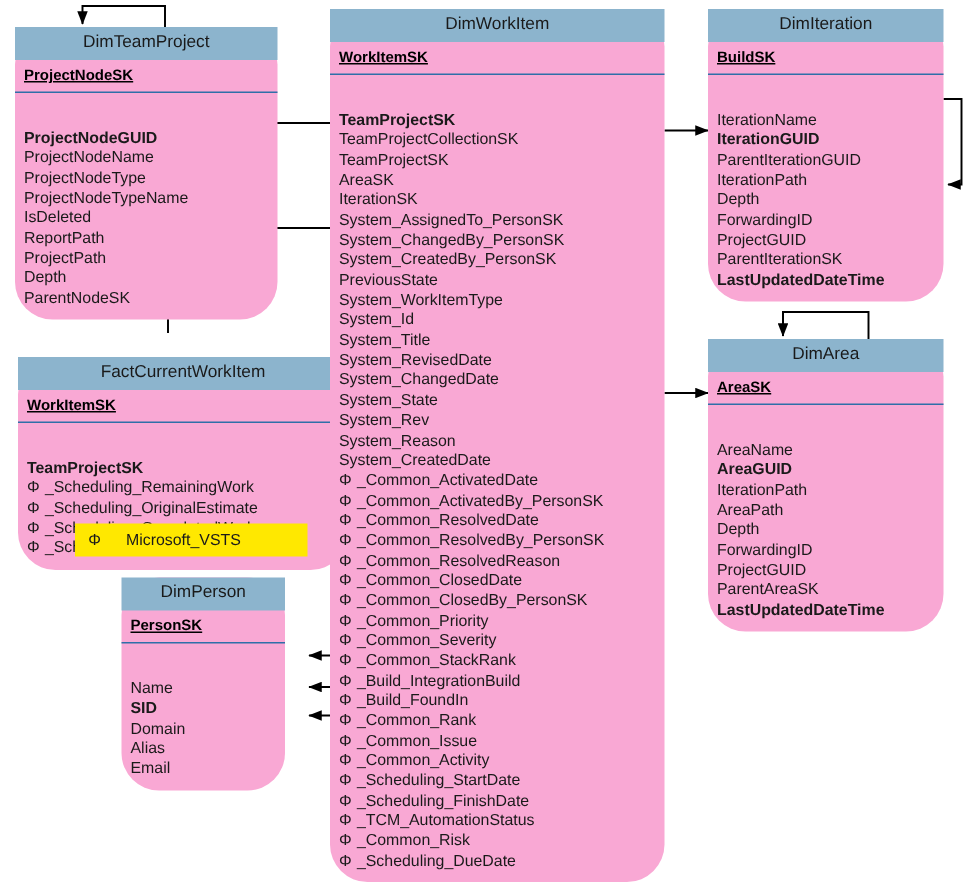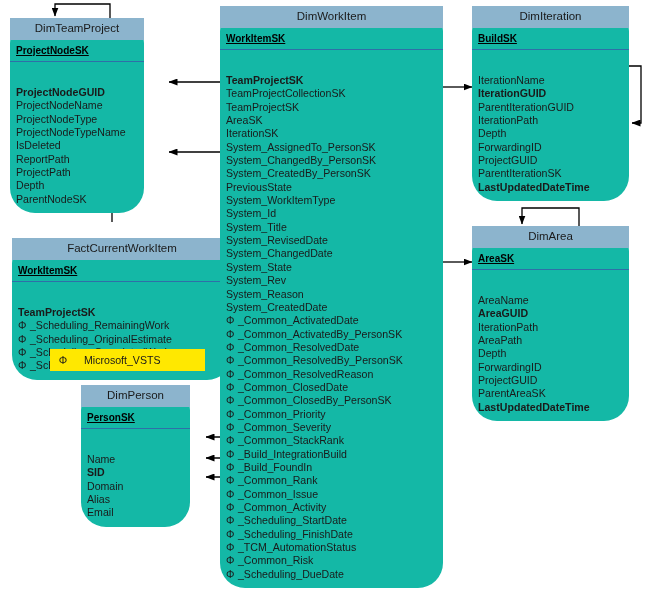--- a/index.html
+++ b/index.html
@@ -10,21 +10,21 @@
   #canvas {
     position: relative;
     width: 647px;
     height: 593px;
     background: #ffffff;
     font-family: "Liberation Sans", sans-serif;
     overflow: hidden;
   }
   .entity {
     position: absolute;
-    background: #14b8a6;
+    background: #f9a8d4;
     box-sizing: border-box;
     z-index: 3;
     border-radius: 25px;
   }
   .ent-header {
     background: #8cb4cd;
     text-align: center;
     font-size: 11.5px;
     color: #1a1a1a;
     padding: 4px 2px 5px 2px;
@@ -112,21 +112,21 @@
 
     <path d="M443,87 L472,87" fill="none" stroke="#000" stroke-width="1.3" marker-end="url(#ah)"></path>
 
     <path d="M443,262 L472,262" fill="none" stroke="#000" stroke-width="1.3" marker-end="url(#ah)"></path>
 
     <path d="M629,66 L641,66 L641,123 L632,123" fill="none" stroke="#000" stroke-width="1.3" marker-end="url(#ah)"></path>
 
     <path d="M579,226 L579,208 L522,208 L522,224" fill="none" stroke="#000" stroke-width="1.3" marker-end="url(#ah)"></path>
   </svg>
 
-  <div class="entity" style="left:10px; top:18px; width:134px;">
+  <div class="entity" style="left:10px; top:18px; width:175px;">
     <div class="ent-header">DimTeamProject</div>
     <div class="ent-key">ProjectNodeSK</div>
     <div class="ent-fields">
         <div class="fld b">ProjectNodeGUID</div>
         <div class="fld">ProjectNodeName</div>
         <div class="fld">ProjectNodeType</div>
         <div class="fld">ProjectNodeTypeName</div>
         <div class="fld">IsDeleted</div>
         <div class="fld">ReportPath</div>
         <div class="fld">ProjectPath</div>

